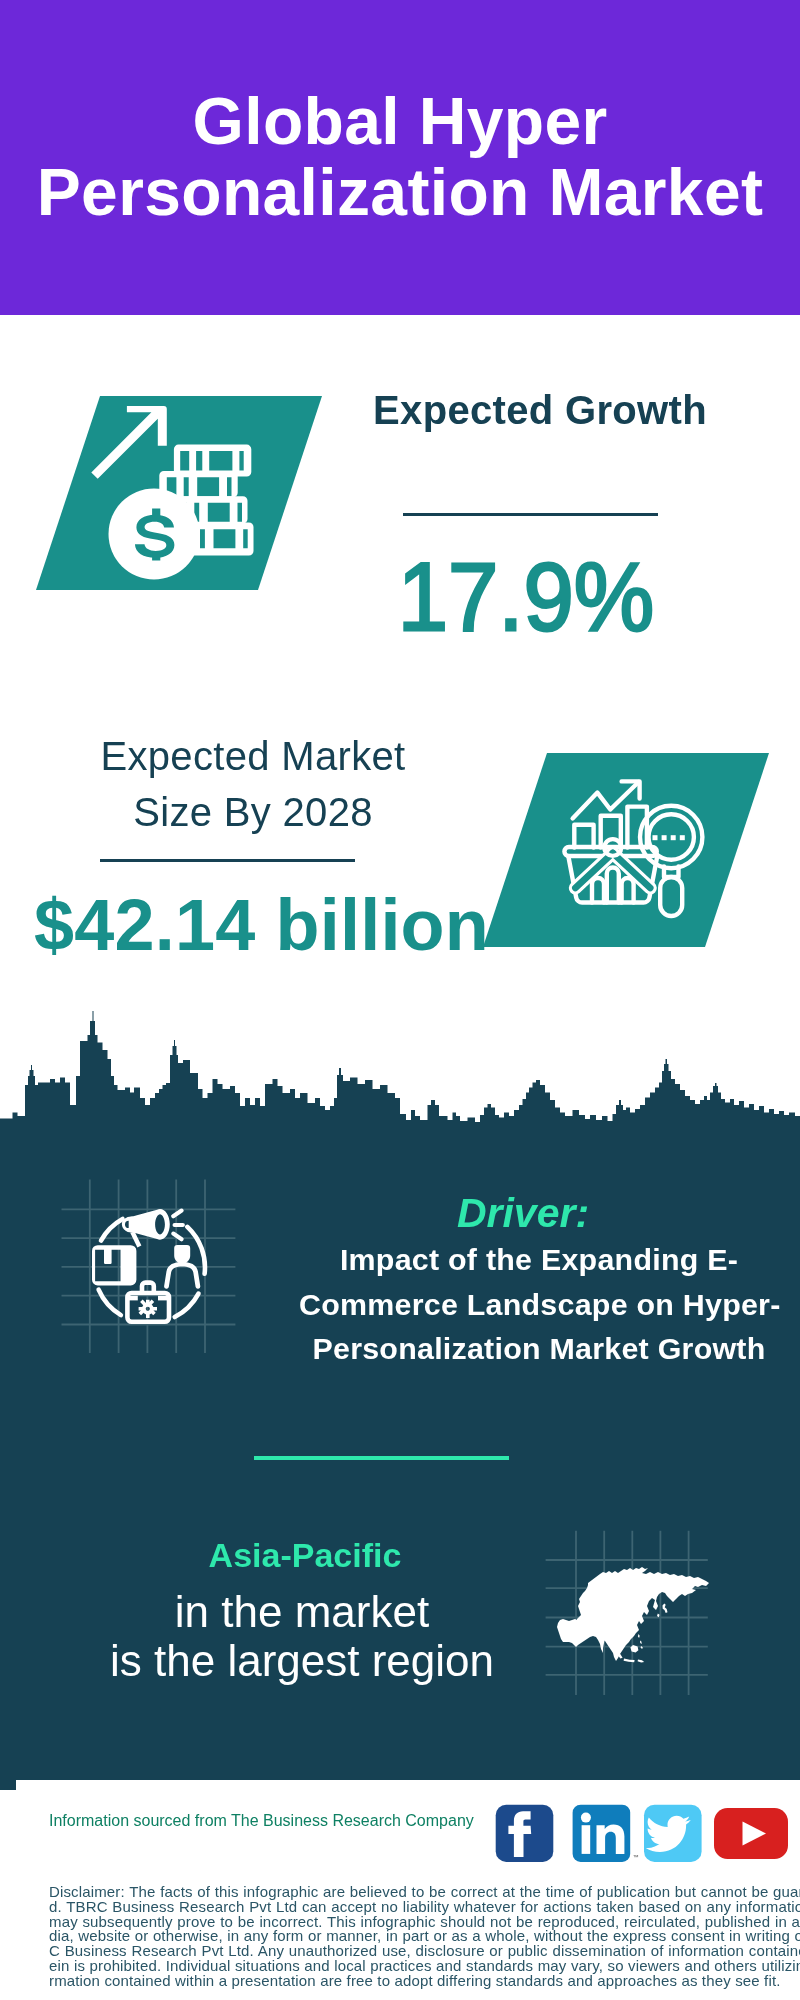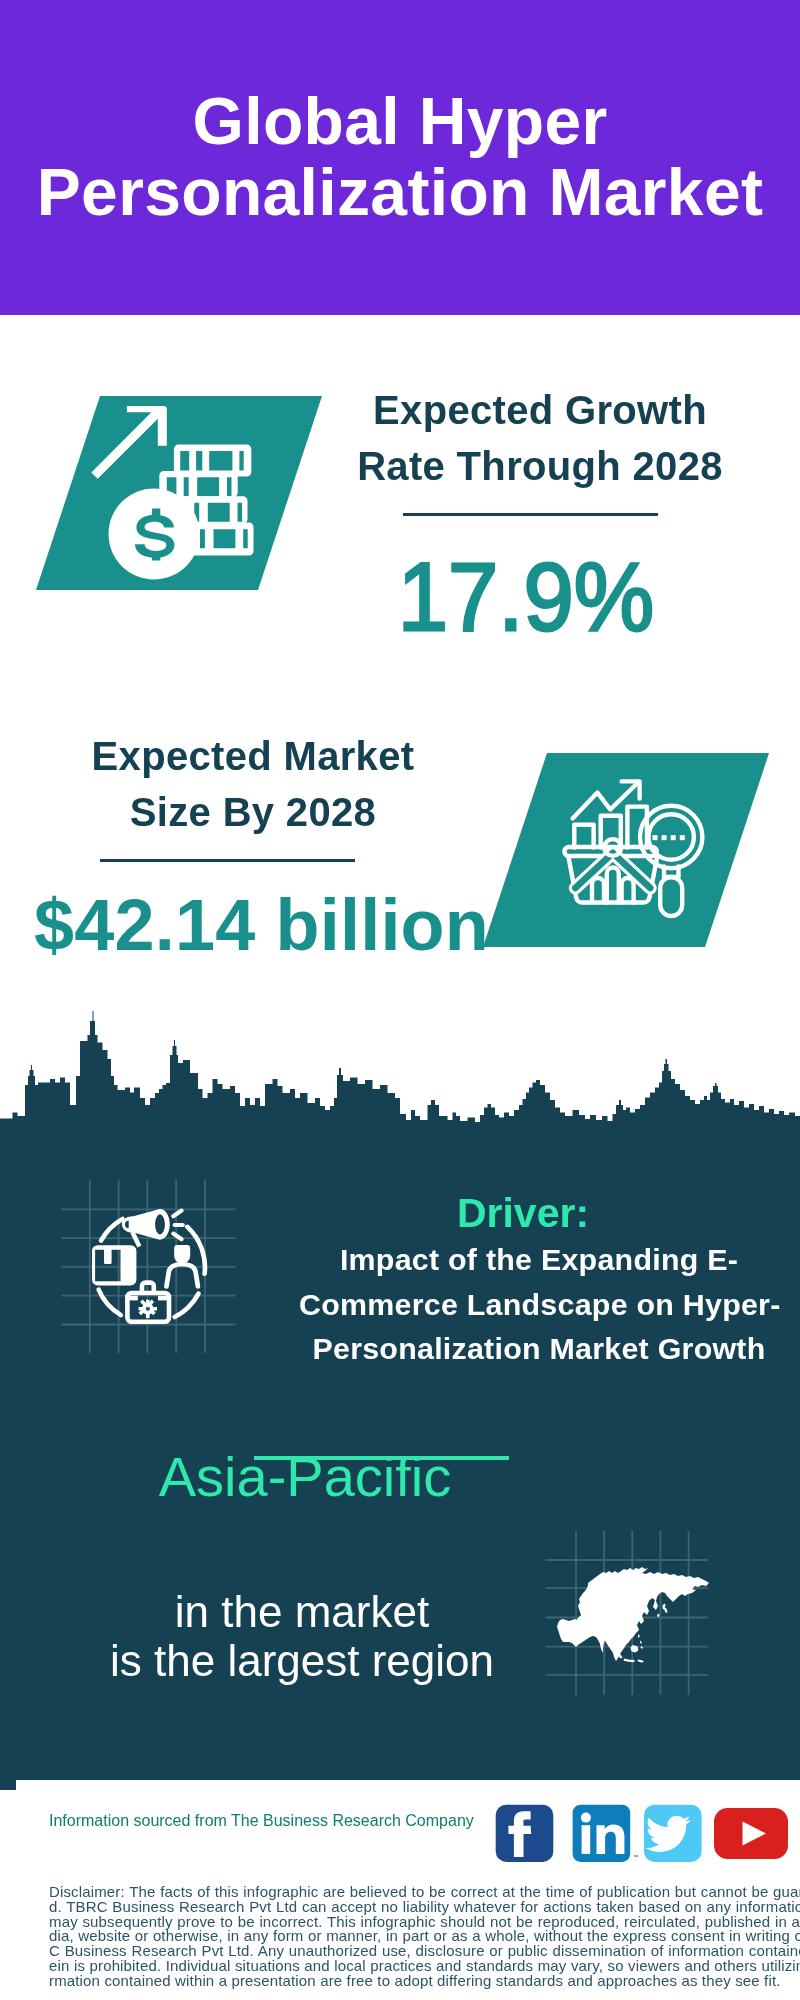--- a/index.html
+++ b/index.html
@@ -34,41 +34,41 @@
                  color:#164153; letter-spacing:0.33px; }
   .rule1 { position:absolute; left:403px; top:513px; width:255px; }
   .stat1-value { position:absolute; left:326px; top:549px; width:400px;
                  text-align:center; color:#19908B; font-size:96px; line-height:96px;
                  transform:scaleX(0.942); transform-origin:50% 50%;
                  -webkit-text-stroke:2.8px #19908B; paint-order:stroke fill; }
 
   .para2 { left:483px; top:753px; width:286px; height:194px;
            clip-path: polygon(64px 0, 286px 0, 222px 194px, 0 194px); }
   .stat2-label { position:absolute; left:53px; top:728px; width:400px;
-                 text-align:center; font-weight:bold; font-size:40px; line-height:56px;
+                 text-align:center; font-weight:normal; font-size:40px; line-height:56px;
                  color:#164153; letter-spacing:0.33px; }
   .rule2 { position:absolute; left:100px; top:858.5px; width:255px; height:4px; }
   .stat2-value { position:absolute; left:34px; top:890px; width:460px;
                  text-align:left; color:#19908B; font-weight:bold; font-size:72px; line-height:70px;
                  white-space:nowrap; letter-spacing:0.2px; }
   .stat-rule { background:#164153; height:3px; }
 
   
   .dark-sec { position:absolute; left:0; top:1000px; width:800px; height:790px; background:transparent; z-index:1; }
 
   
   .icon-layer-dark { position:absolute; left:0; top:0; width:800px; height:2000px; z-index:2; pointer-events:none; }
   .dark-content { position:absolute; left:0; top:0; width:800px; height:2000px; z-index:3; }
   .driver-head { position:absolute; left:323px; top:1190px; width:400px; text-align:center;
-                 color:#2EE8AC; font-weight:bold; font-size:41px; line-height:46px; }
+                 color:#2EE8AC; font-weight:bold; font-size:41px; line-height:46px;font-style:italic; }
   .driver-text { position:absolute; left:283px; top:1237px; width:480px; text-align:center;
                  color:#ffffff; font-weight:bold; font-size:30.4px; line-height:44.5px; white-space:nowrap; letter-spacing:0.25px;margin-left:16px; }
   .mid-divider { position:absolute; left:254px; top:1456px; width:255px; height:4px; background:#2EE8AC; }
-  .region-name { position:absolute; left:105px; top:1454px; width:400px; text-align:center;
-                 color:#2EE8AC; font-weight:normal; font-size:56px; line-height:46px; }
+  .region-name { position:absolute; left:105px; top:1532px; width:400px; text-align:center;
+                 color:#2EE8AC; font-weight:bold; font-size:34px; line-height:46px; }
   .region-text { position:absolute; left:102px; top:1588px; width:400px; text-align:center;
                  color:#ffffff; font-size:44px; line-height:48.5px; }
 
   .footer { position:absolute; left:16px; top:0; width:800px; height:2000px; background:transparent; z-index:4; pointer-events:none; }
   .footer-bg { position:absolute; left:0; top:1780px; width:800px; height:220px; background:#ffffff; }
   .source-text { position:absolute; left:33px; top:1810px; width:470px;
                  font-size:16px; line-height:21.5px; color:#0e8063; }
   .social-row { position:absolute; left:475px; top:1800px; width:300px; height:70px; }
   .disclaimer { position:absolute; left:3px; top:1885px; width:793px;
                 font-size:15px; line-height:14.8px; color:#2a5566; text-align:justify;
@@ -143,21 +143,20 @@
       <div>Personalization Market</div>
     </div>
   </div>
 
   <div class="white-sec"></div>
 
   <div class="stats-wrap">
     <div class="para para1"></div>
     <div class="stat1-label">
       <div>Expected Growth</div>
-      <div>Rate Through 2028</div>
     </div>
     <div class="stat-rule rule1"></div>
     <div class="stat1-value">17.9%</div>
 
     <div class="para para2"></div>
     <div class="stat2-label">
       <div>Expected Market</div>
       <div>Size By 2028</div>
     </div>
     <div class="stat-rule rule2"></div>

